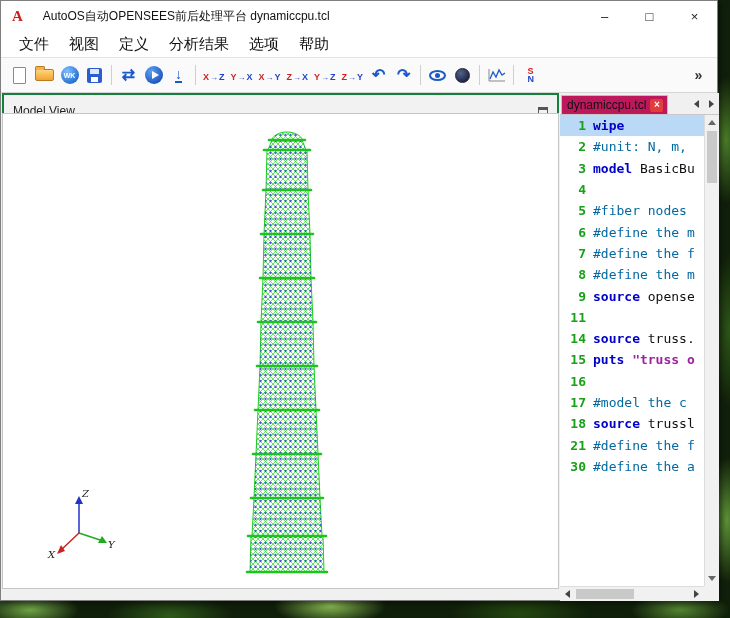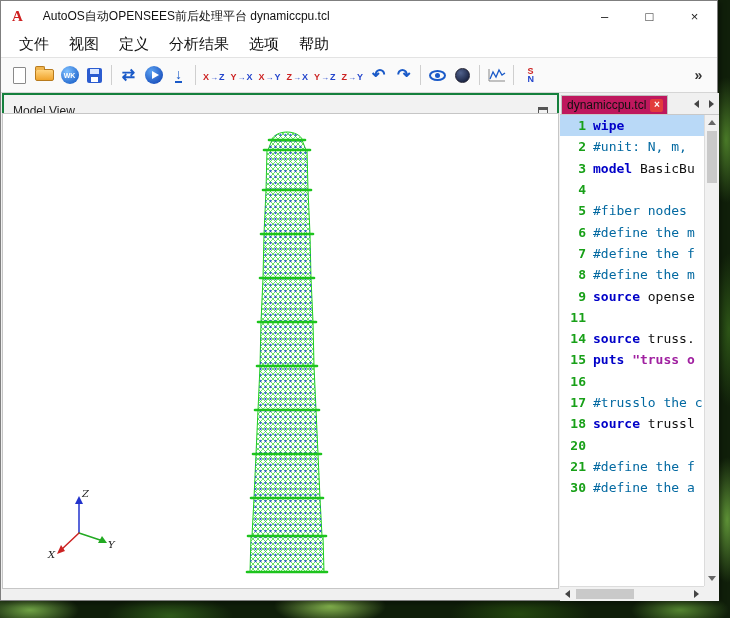--- a/index.html
+++ b/index.html
@@ -311,23 +311,22 @@
               <div class="code-line"><span class="ln">4</span><span></span></div>
               <div class="code-line"><span class="ln">5</span><span><span class="cm">#fiber nodes</span></span></div>
               <div class="code-line"><span class="ln">6</span><span><span class="cm">#define the m</span></span></div>
               <div class="code-line"><span class="ln">7</span><span><span class="cm">#define the f</span></span></div>
               <div class="code-line"><span class="ln">8</span><span><span class="cm">#define the m</span></span></div>
               <div class="code-line"><span class="ln">9</span><span><span class="kw">source</span><span class="pl"> </span><span class="idb">opense</span></span></div>
               <div class="code-line"><span class="ln">11</span><span></span></div>
               <div class="code-line"><span class="ln">14</span><span><span class="kw">source</span><span class="pl"> </span><span class="idb">truss.</span></span></div>
               <div class="code-line"><span class="ln">15</span><span><span class="kw">puts</span><span class="pl"> </span><span class="str">"truss o</span></span></div>
               <div class="code-line"><span class="ln">16</span><span></span></div>
-              <div class="code-line"><span class="ln">17</span><span><span class="cm">#trusslo the c</span></span></div>
+              <div class="code-line"><span class="ln">17</span><span><span class="cm">#model the c</span></span></div>
               <div class="code-line"><span class="ln">18</span><span><span class="kw">source</span><span class="pl"> </span><span class="idb">trussl</span></span></div>
-              <div class="code-line"><span class="ln">20</span><span></span></div>
               <div class="code-line"><span class="ln">21</span><span><span class="cm">#define the f</span></span></div>
               <div class="code-line"><span class="ln">30</span><span><span class="cm">#define the a</span></span></div>
             </div>
           <div class="vscroll">
             <div class="vs-btn">
                 <span class="tri-u"></span>
               </div>
             <div class="vs-thumb"></div>
             <div class="vs-btn bottom">
                 <span class="tri-d"></span>

